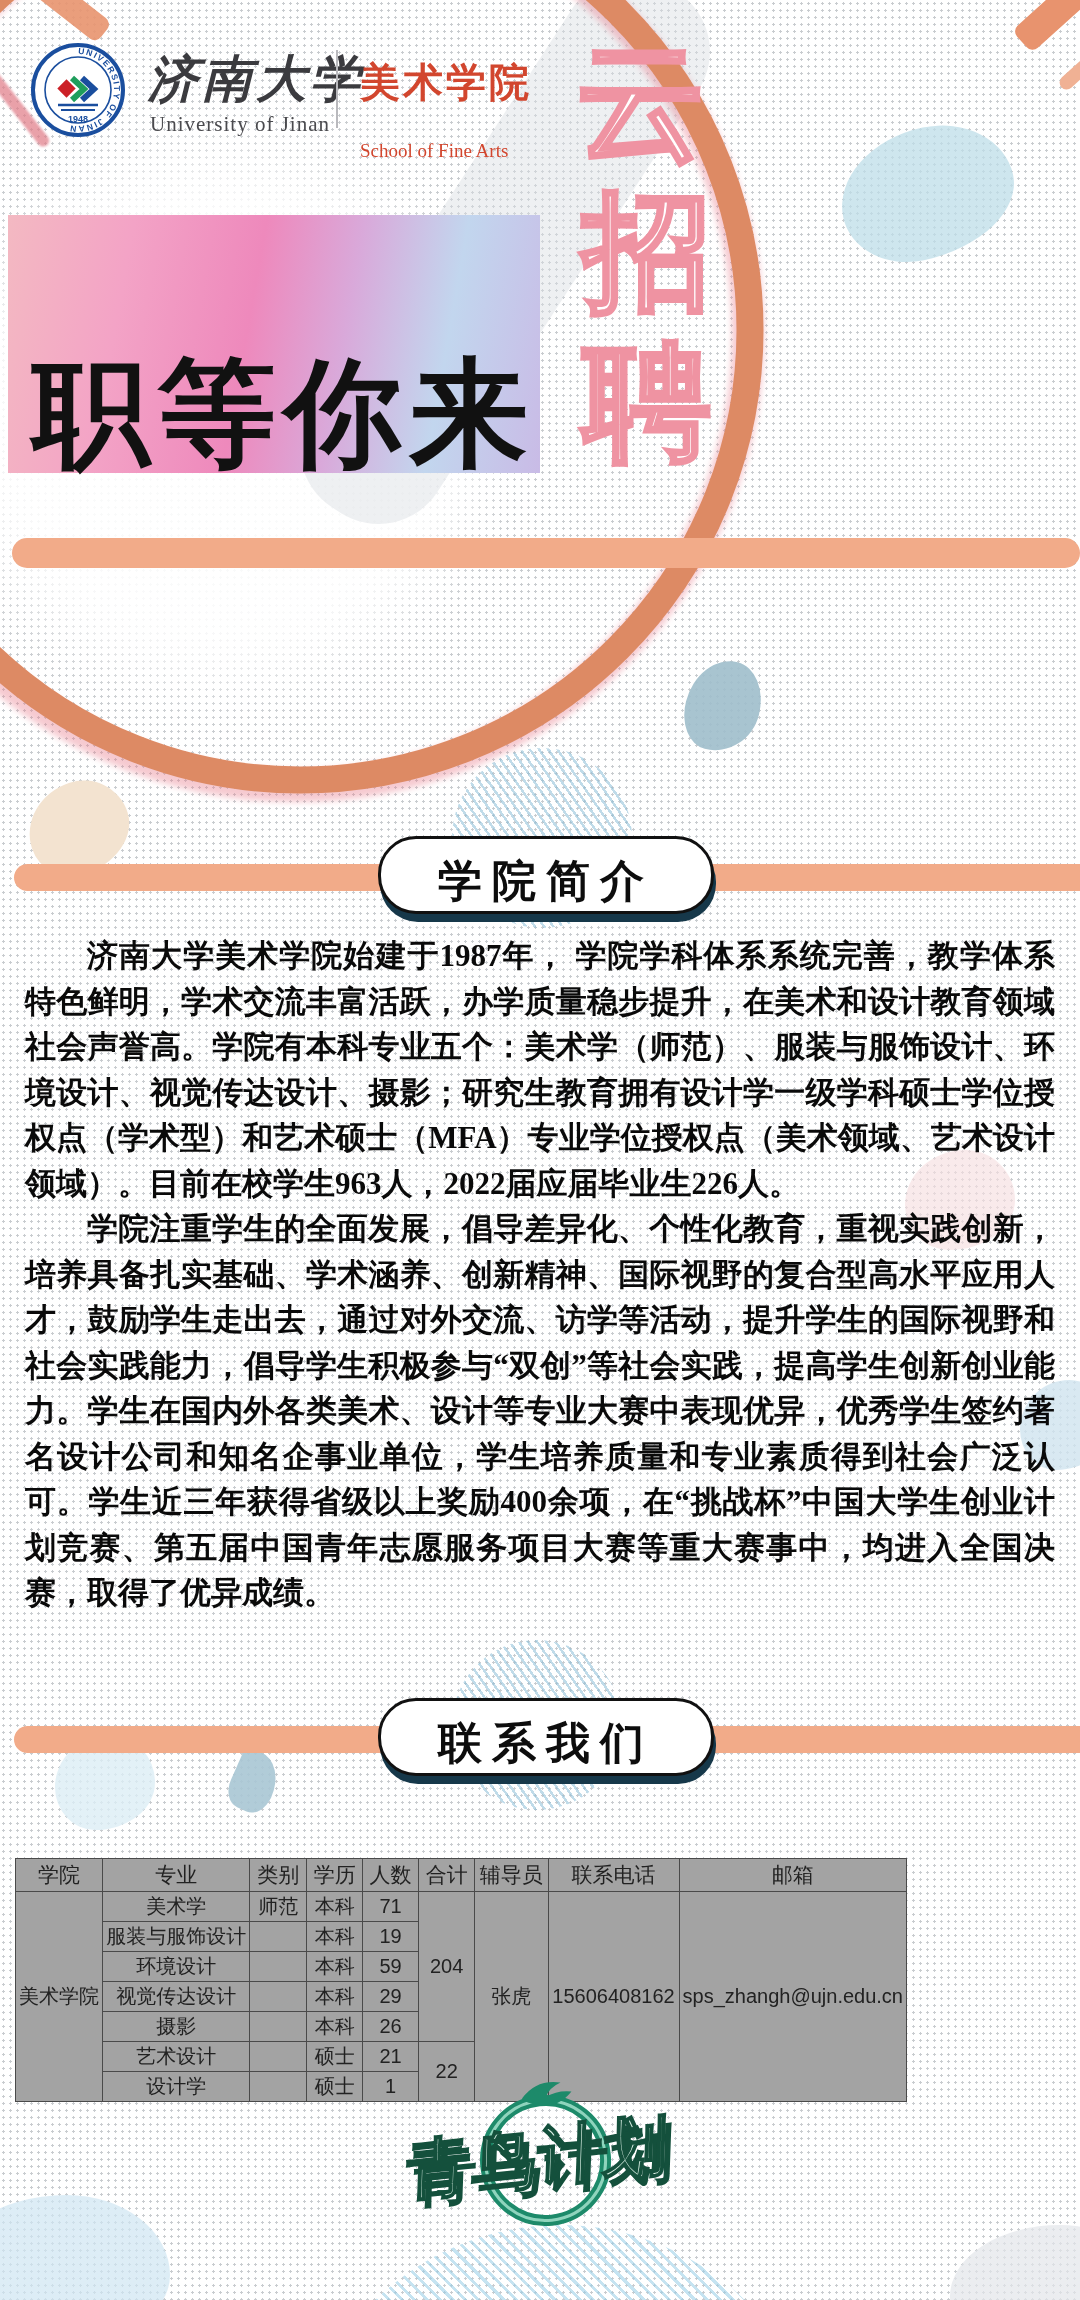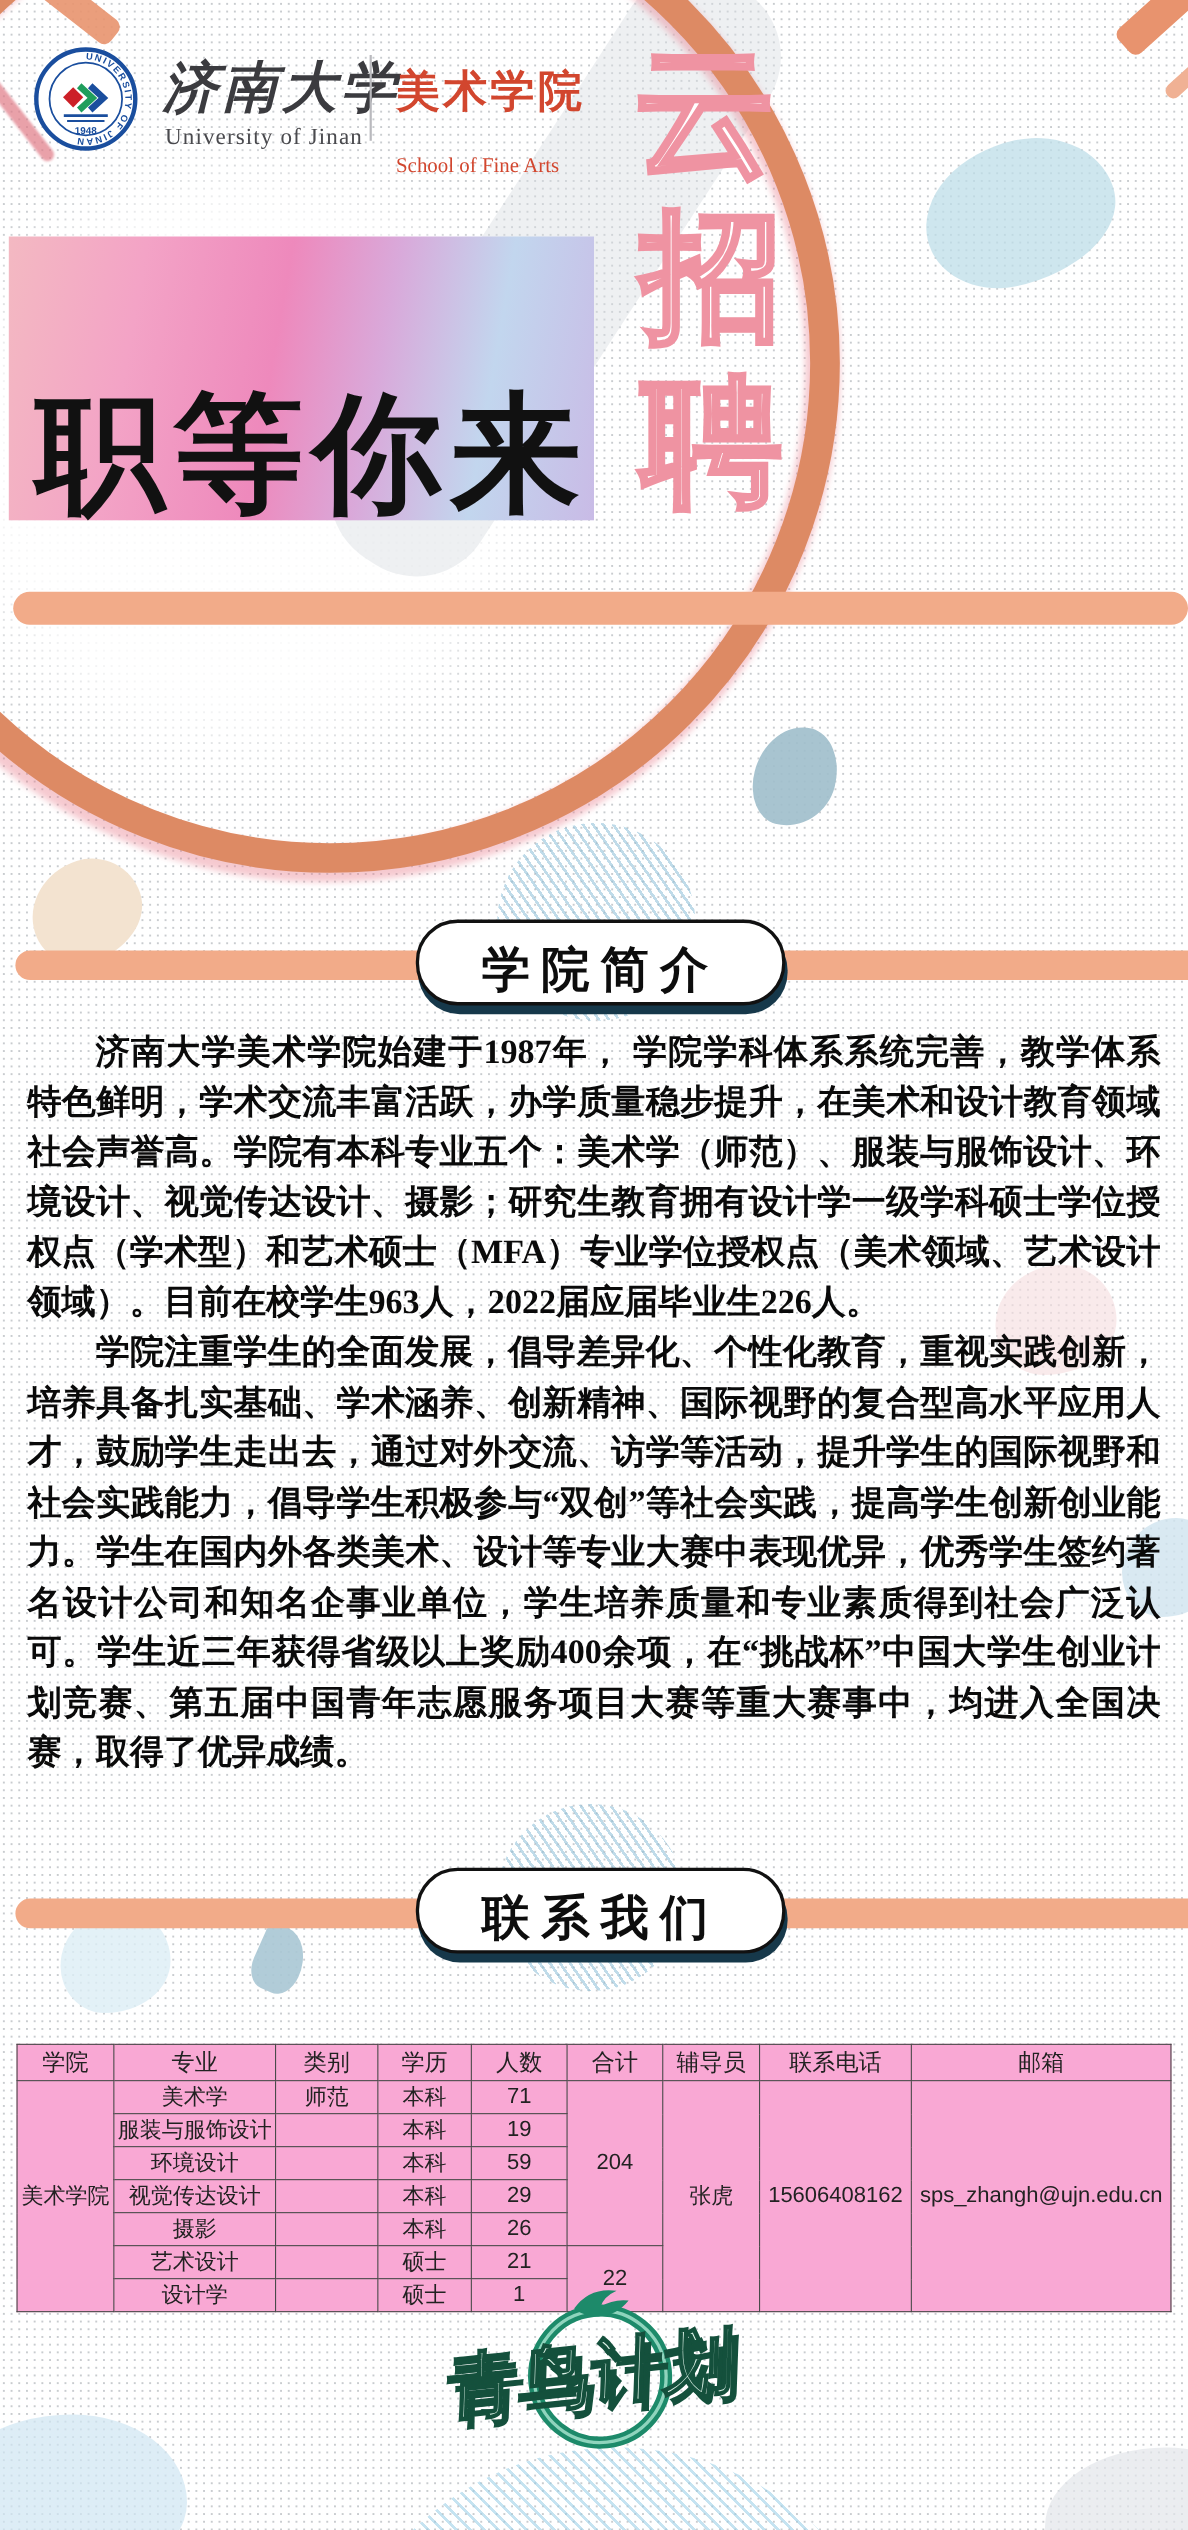--- a/index.html
+++ b/index.html
@@ -49,22 +49,22 @@
     box-shadow:2px 8px 0 #16384a;display:flex;align-items:flex-end;justify-content:center;}
   .pill span{font-weight:900;font-size:44px;letter-spacing:10px;color:#0d0d0d;}
 
   
   .paras{z-index:4;left:25px;top:933px;width:1030px;
     font-family:"Liberation Serif","DejaVu Serif",serif;font-weight:600;color:#0a0a0a;
     font-size:31px;line-height:45.5px;text-align:justify;}
   .paras p{margin:0;text-indent:2em;}
 
   
-  table.contact{z-index:4;position:absolute;left:15px;top:1858px;width:1050px;
-    border-collapse:collapse;background:#f9a8d4;font-size:20px;color:#222;}
+  table.contact{z-index:4;position:absolute;left:15px;top:1858px;width:892px;
+    border-collapse:collapse;background:#a3a3a3;font-size:20px;color:#222;}
   table.contact th,table.contact td{border:1.5px solid #4a4a4a;text-align:center;padding:1px 3px;
     height:24px;font-weight:400;white-space:nowrap;}
   table.contact th{height:30px;font-size:21px;}
   td.major{text-align:left;padding-left:6px;}
 
   
   .qn-logo{z-index:4;}
   .semi{position:absolute;z-index:1;border-radius:50%;
     background:repeating-linear-gradient(45deg,rgba(150,205,230,.55) 0 3px,transparent 3px 9px);}
 </style>

